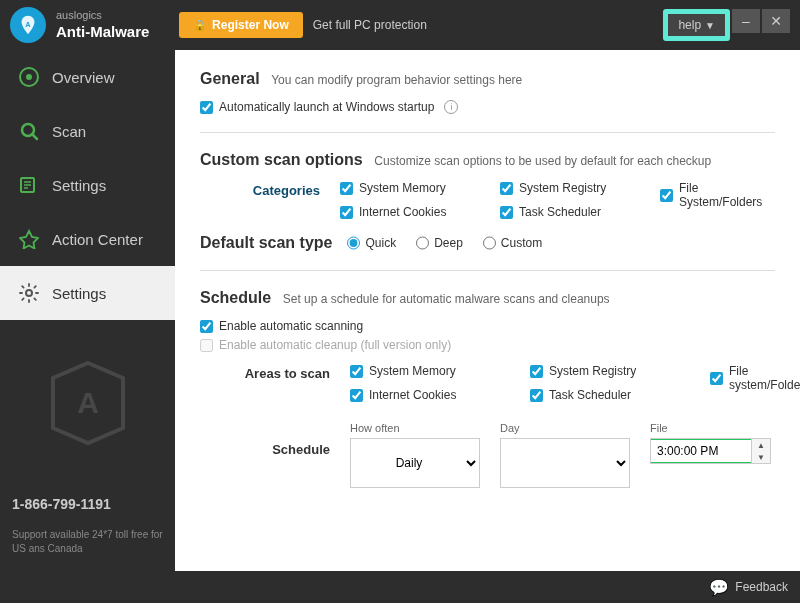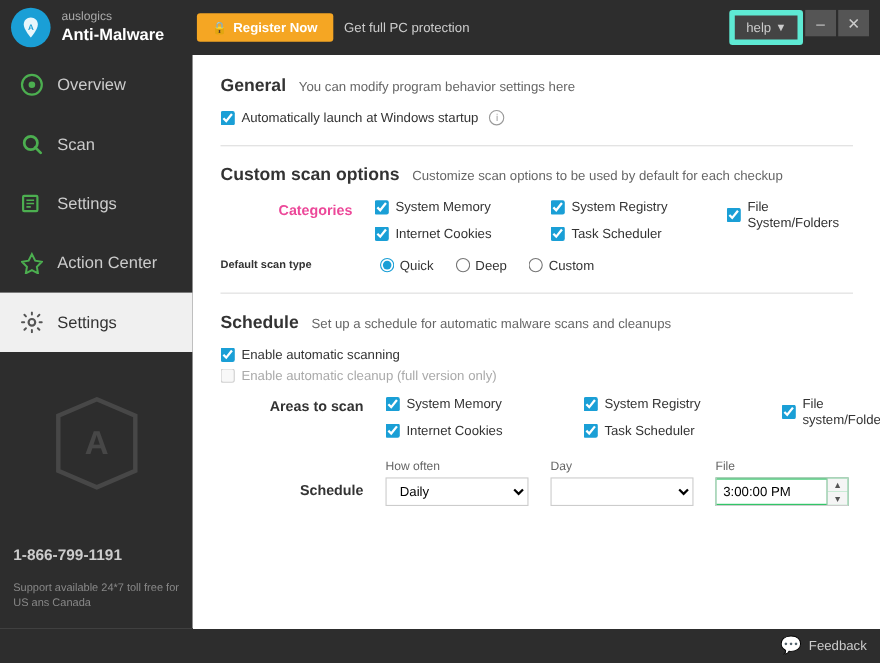--- a/index.html
+++ b/index.html
@@ -46,34 +46,34 @@
     .section-header { margin-bottom: 12px; }
     .section-divider { border: none; border-top: 1px solid #ddd; margin: 18px 0; }
 
     .checkbox-row { display: flex; align-items: center; gap: 6px; margin-bottom: 5px; font-size: 12px; color: #333; }
     .checkbox-row input[type="checkbox"] { width: 13px; height: 13px; accent-color: #1a9fd6; cursor: pointer; }
     .checkbox-disabled { color: #aaa; }
     .info-icon { width: 14px; height: 14px; border-radius: 50%; border: 1px solid #999; display: inline-flex; align-items: center; justify-content: center; font-size: 9px; color: #999; cursor: pointer; margin-left: 4px; }
 
     
     .scan-type-row { display: flex; align-items: center; gap: 15px; margin-top: 10px; }
-    .scan-type-label { font-weight: bold; font-size: 10px; color: #333; min-width: 130px; }
+    .scan-type-label { font-weight: bold; font-size: 16px; color: #333; min-width: 130px; }
     .radio-group { display: flex; gap: 20px; }
     .radio-item { display: flex; gap: 5px; font-size: 12px; color: #333; }
     .radio-item input[type="radio"] { accent-color: #1a9fd6; cursor: pointer; }
 
     .areas-row { display: flex; align-items: flex-start; gap: 20px; margin-top: 12px; }
     .areas-label { font-weight: bold; font-size: 13px; color: #333; min-width: 130px; padding-top: 2px; text-align: right; }
 
     .schedule-row { display: flex; align-items: flex-start; gap: 20px; margin-top: 15px; }
     .schedule-label { font-weight: bold; font-size: 13px; color: #333; min-width: 130px; text-align: right; padding-top: 20px; }
     .schedule-fields { display: flex; gap: 20px; }
     .schedule-field { display: flex; flex-direction: column; gap: 4px; }
     .field-label { font-size: 11px; color: #666; }
-    .field-select { padding: 4px 8px; border: 1px solid #ccc; background: white; font-size: 12px; width: 130px; cursor: pointer; }
+    .field-select { padding: 16px 8px; border: 1px solid #ccc; background: white; font-size: 12px; width: 130px; cursor: pointer; text-align: center; }
     .field-select-day { width: 130px; }
     .time-input-wrap { display: flex; align-items: center; border: 1px solid #ccc; background: #22c55e; justify-content: center; }
     .time-input { border: none; padding: 4px 6px; font-size: 12px; width: 100px; outline: none; }
     .time-spinners { display: flex; flex-direction: column; border-left: 1px solid #ccc; }
     .spin-btn { width: 18px; height: 12px; background: #f5f5f5; border: none; cursor: pointer; font-size: 8px; display: flex; align-items: center; justify-content: center; color: #555; }
 
     
     .bottom-bar { background: #2d2d2d; height: 32px; display: flex; align-items: center; justify-content: flex-end; padding: 0 12px; flex-shrink: 0; }
     .feedback-btn { color: #ccc; font-size: 12px; display: flex; align-items: center; gap: 6px; cursor: pointer; }
     .feedback-icon { font-size: 16px; }
@@ -192,21 +192,21 @@
       </div>
 
       <hr class="section-divider">
 
       <div class="section-header">
         <span class="section-title">Custom scan options</span>
         <span class="section-desc">Customize scan options to be used by default for each checkup</span>
       </div>
 
       <div style="display:flex; align-items:flex-start; margin-top:8px;">
-        <div style="font-weight:bold; font-size:13px; color:#ec4899; min-width:140px; text-align:right; padding-right:20px; padding-top:2px;">Categories</div>
+        <div style="font-weight:bold; font-size:13px; color:#0c4a6e; min-width:140px; text-align:right; padding-right:20px; padding-top:2px;">Categories</div>
         <div style="display:flex; flex-direction:column; gap:5px; min-width:160px;">
           <div class="checkbox-row">
             <input type="checkbox" checked="" style="">
             <span>System Memory</span>
           </div>
           <div class="checkbox-row">
             <input type="checkbox" checked="" style="">
             <span>Internet Cookies</span>
           </div>
         </div>

